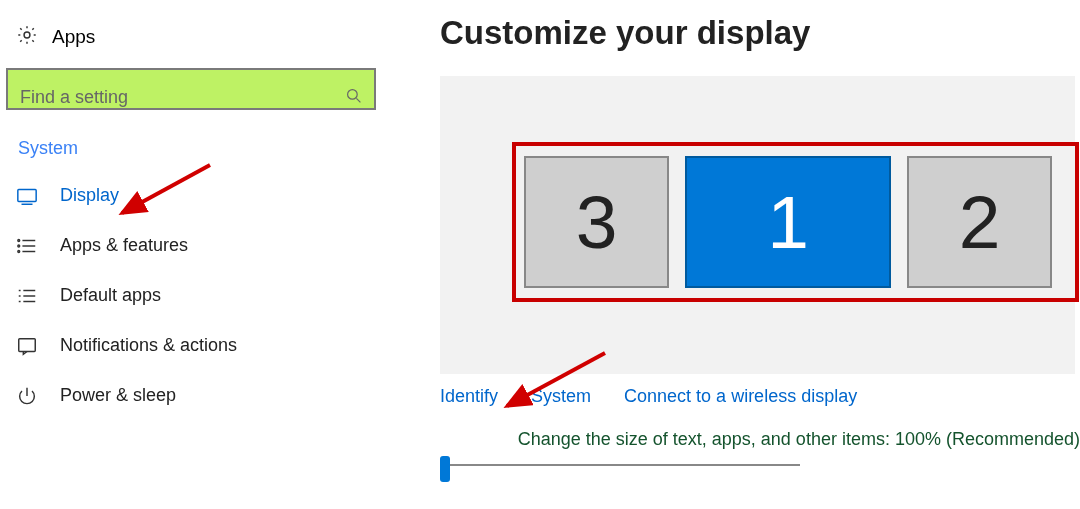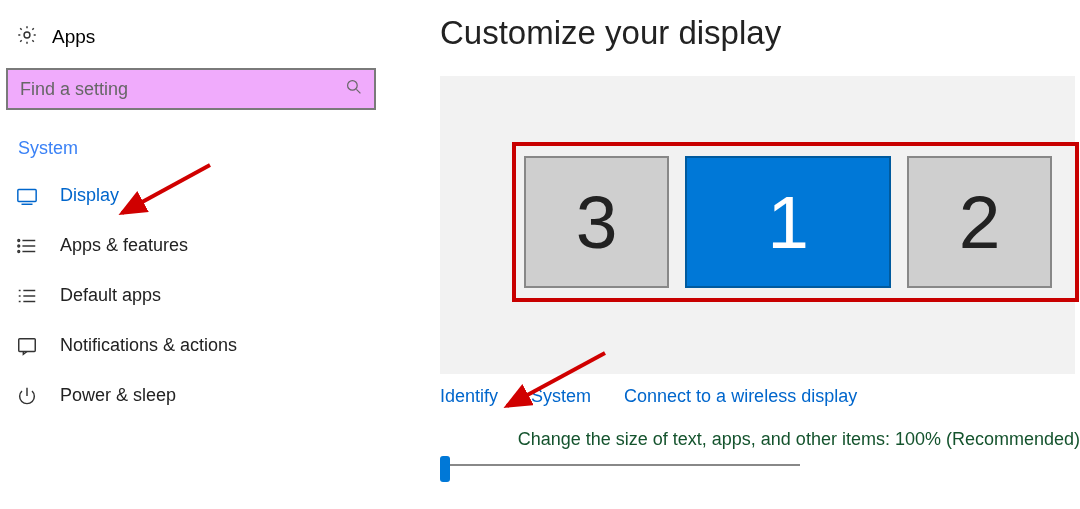--- a/index.html
+++ b/index.html
@@ -1,32 +1,32 @@
 <!DOCTYPE html>
 <html><head>
   <meta charset="utf-8">
   <style>
     * { margin: 0; padding: 0; box-sizing: border-box; font-family: "Segoe UI", sans-serif; }
     body { width: 1080px; height: 509px; background: #fff; position: relative; overflow: hidden; }
     .sidebar { position: absolute; left: 0; top: 0; width: 380px; padding: 18px 0 0 6px; }
     .home-row { display: flex; align-items: center; gap: 14px; padding: 6px 10px 10px 10px; cursor: pointer; }
     .home-row .label { font-size: 19px; font-weight: 400; color: #000; }
     .gear-icon svg { width: 22px; height: 22px; }
-    .search-box { margin: 8px 10px 0 0; width: 370px; height: 42px; border: 2px solid #7a7a7a; display: flex; align-items: center; padding: 0 12px; background: #f0abfc; }
+    .search-box { margin: 8px 10px 0 0; width: 370px; height: 42px; border: 2px solid #7a7a7a; display: flex; align-items: flex-end; padding: 0 12px; background: #bef264; }
     .search-box input { border: none; outline: none; flex: 1; font-size: 18px; color: #555; background: transparent; }
     .search-box input::placeholder { color: #666; }
     .search-icon svg { width: 16px; height: 16px; }
     .section-header { margin: 28px 0 12px 12px; font-size: 18px; color: #3b82f6; font-weight: 400; }
     .nav-item { display: flex; align-items: flex-start; gap: 22px; padding: 14px 0 14px 10px; cursor: pointer; font-size: 18px; color: #222; }
     .nav-item.active .nav-label { color: #0066cc; }
     .nav-icon { width: 22px; height: 22px; display: flex; align-items: center; justify-content: center; }
     .nav-icon svg { width: 22px; height: 22px; }
     .nav-icon.active svg { stroke: #0066cc; }
     .main { position: absolute; left: 440px; top: 14px; right: 0; }
-    .page-title { font-size: 33px; font-weight: 400; color: #222; margin-bottom: 24px; }
+    .page-title { font-size: 33px; font-weight: 700; color: #222; margin-bottom: 24px; }
     .display-panel { width: 635px; height: 298px; background: #f2f2f2; position: relative; }
     .monitors-row { position: absolute; left: 72px; top: 66px; width: 567px; height: 160px; border: 4px solid #c80000; display: flex; align-items: center; padding: 0 8px; gap: 16px; }
     .monitor { width: 145px; height: 132px; display: flex; align-items: center; justify-content: center; font-size: 75px; font-weight: 300; cursor: pointer; }
     .monitor.secondary { background: #cfcfcf; border: 2px solid #888; color: #222; }
     .monitor.primary { background: #0078d7; color: #fff; width: 206px; border: 2px solid #005a9e; }
     .links-row { margin-top: 12px; display: flex; gap: 33px; font-size: 18px; }
     .link { color: #0066cc; cursor: pointer; }
     .scale-label { margin-top: 22px; font-size: 18px; color: #14532d; text-align: right; }
     .slider-track { margin-top: 14px; width: 360px; height: 2px; background: #888; position: relative; }
     .slider-thumb { position: absolute; left: 0px; top: -8px; width: 10px; height: 26px; background: #0078d7; border-radius: 3px; cursor: pointer; }

